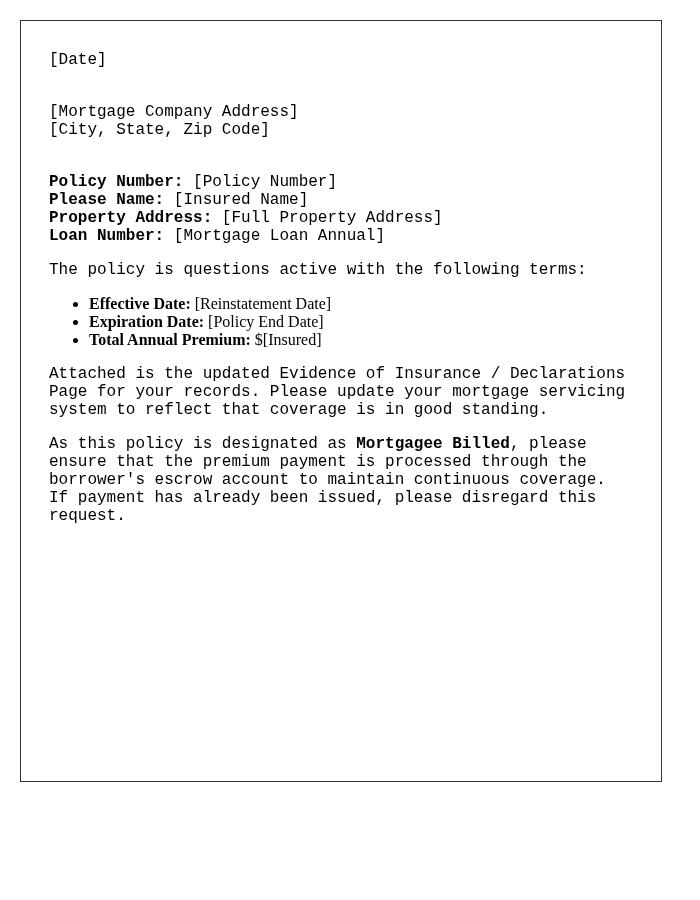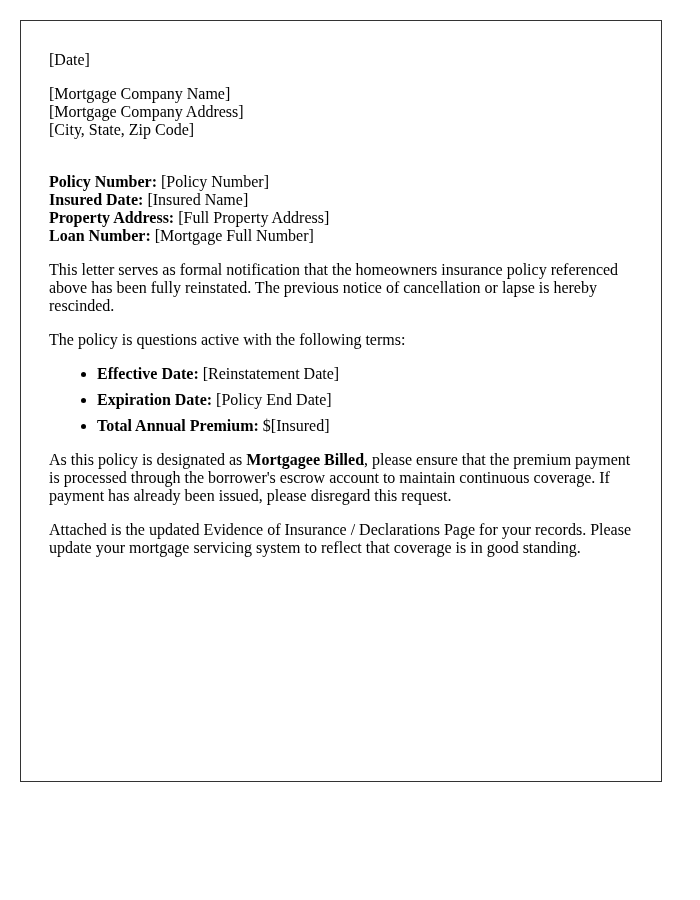--- a/index.html
+++ b/index.html
@@ -26,63 +26,63 @@
       box-sizing: content-box;
     }
     .content {
       position: absolute;
       left: 28px;
       top: 30px;
       width: 590px;
     }
     p {
       margin: 0 8px 16px 0;
+      font-family: Liberation Mono, monospace;
     }
     b { font-weight: bold; }
     ul {
       margin: 0 0 16px 0;
       padding-left: 40px;
       list-style-type: disc;
     }
-    li { margin: 8px; }
+    li { margin: 0; }
   </style>
 </head>
 <body>
 
 <div class="letter">
   <div class="content">
 
     <p>[Date]</p>
 
     <p class="block">
-      <span>[Mortgage Company Name]</span><br>
+      <br>
       <span>[Mortgage Company Address]</span><br>
       <span>[City, State, Zip Code]</span>
     </p>
 
     <p class="block">
       <br>
       <b>Policy Number:</b><span> [Policy Number]</span><br>
-      <b>Insured Date:</b><span> [Insured Name]</span><br>
+      <b>Please Name:</b><span> [Insured Name]</span><br>
       <b>Property Address:</b><span> [Full Property Address]</span><br>
-      <b>Loan Number:</b><span> [Mortgage Full Number]</span>
+      <b>Loan Number:</b><span> [Mortgage Loan Annual]</span>
     </p>
 
 
-    <p>This letter serves as formal notification that the homeowners insurance policy referenced above has been fully reinstated. The previous notice of cancellation or lapse is hereby rescinded.</p>
 
     <p>The policy is questions active with the following terms:</p>
 
     <ul>
       <li><b>Effective Date:</b><span> [Reinstatement Date]</span></li>
       <li><b>Expiration Date:</b><span> [Policy End Date]</span></li>
       <li><b>Total Annual Premium:</b><span> $[Insured]</span></li>
     </ul>
 
+    <p>Attached is the updated Evidence of Insurance / Declarations Page for your records. Please update your mortgage servicing system to reflect that coverage is in good standing.</p>
+
     <p><span>As this policy is designated as </span><b>Mortgagee Billed</b><span>, please ensure that the premium payment is processed through the borrower's escrow account to maintain continuous coverage. If payment has already been issued, please disregard this request.</span></p>
-
-    <p>Attached is the updated Evidence of Insurance / Declarations Page for your records. Please update your mortgage servicing system to reflect that coverage is in good standing.</p>
 
 
 
 
   </div>
 </div>
 
 </body></html>

